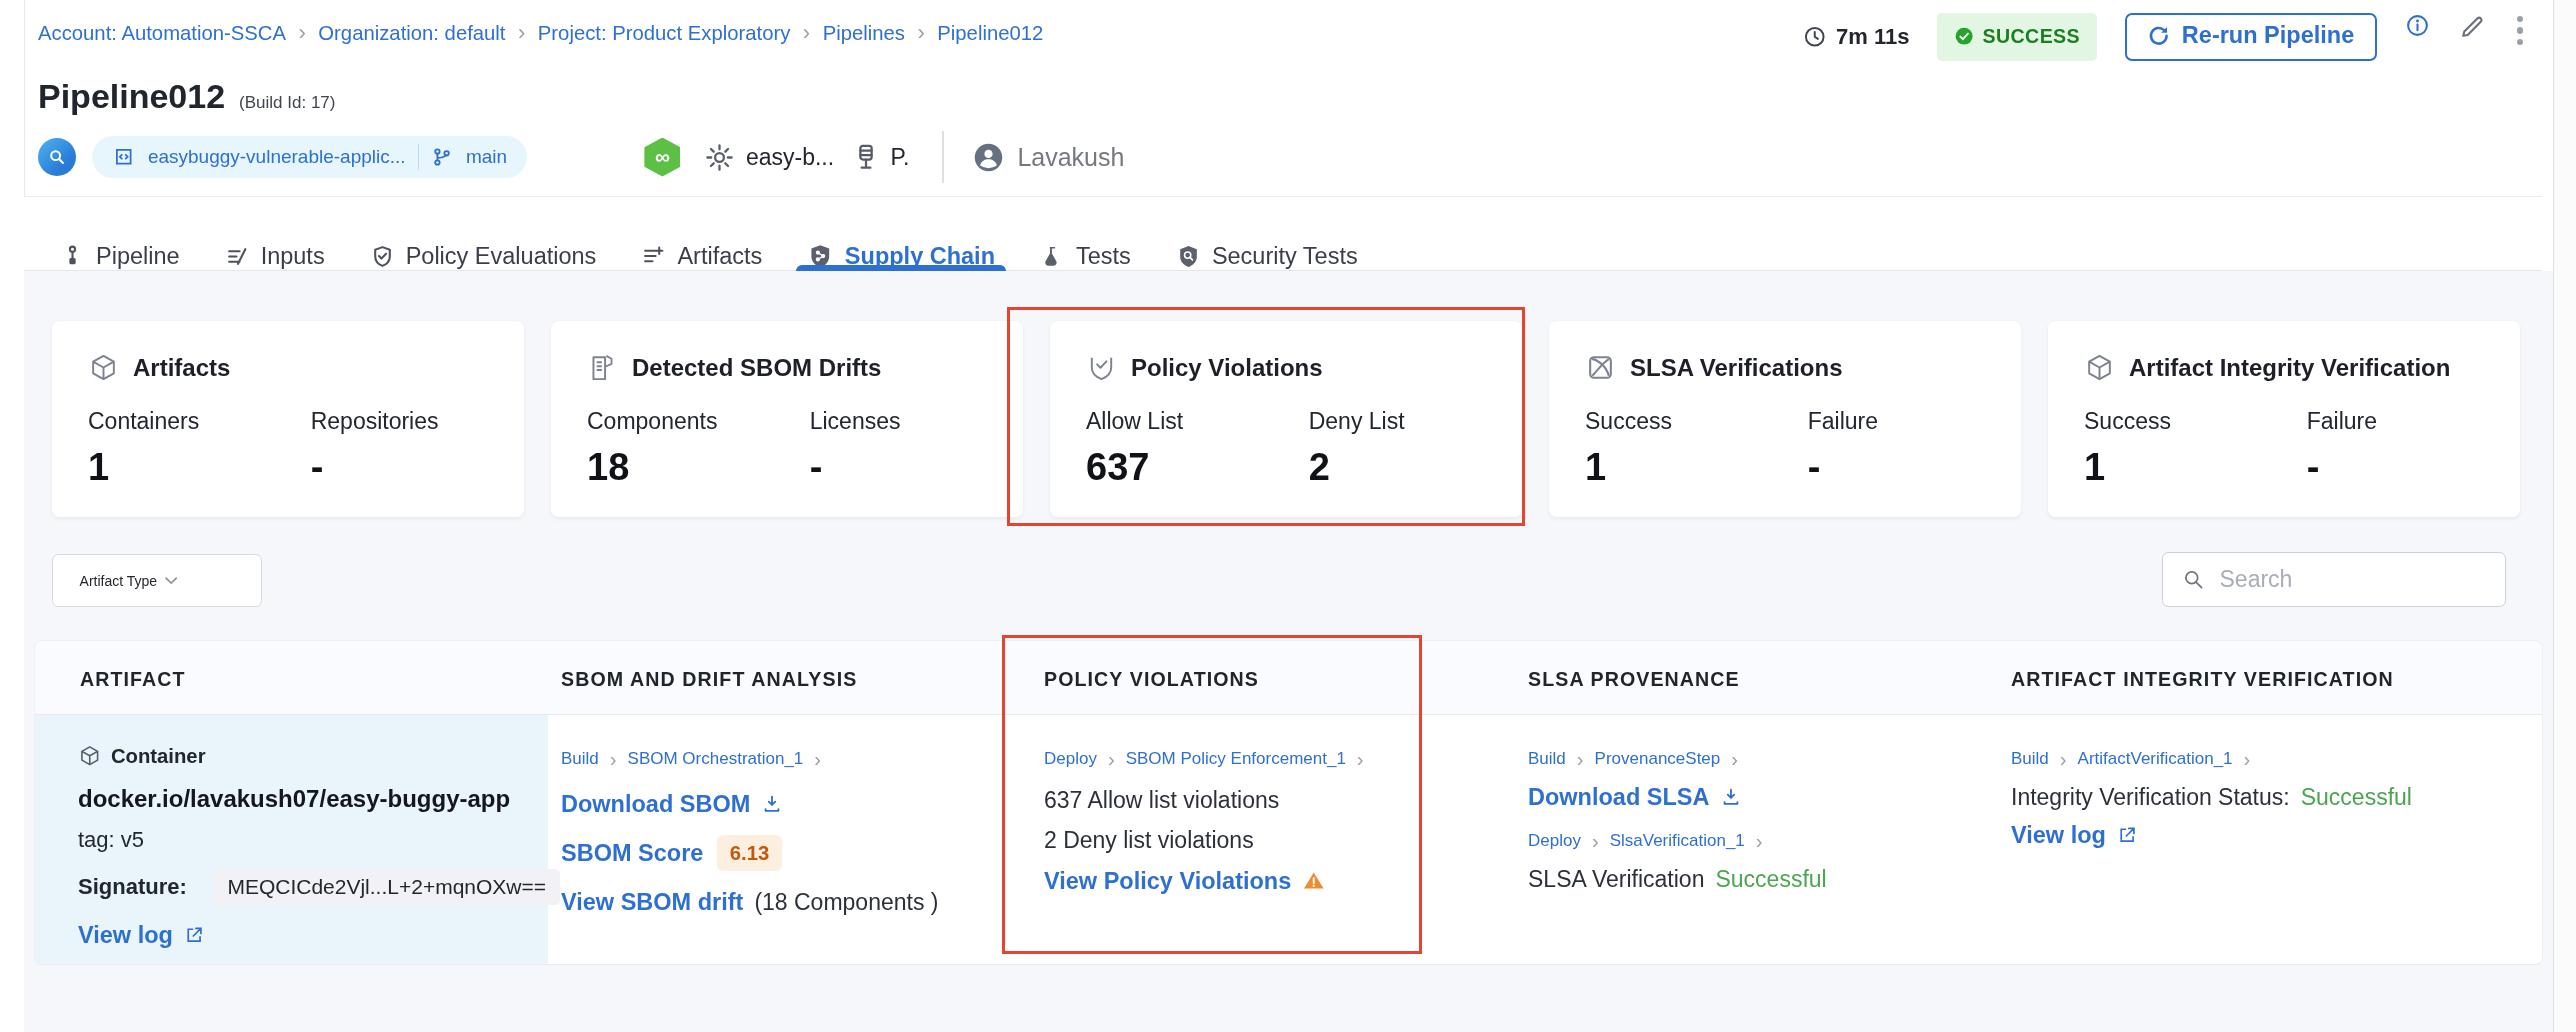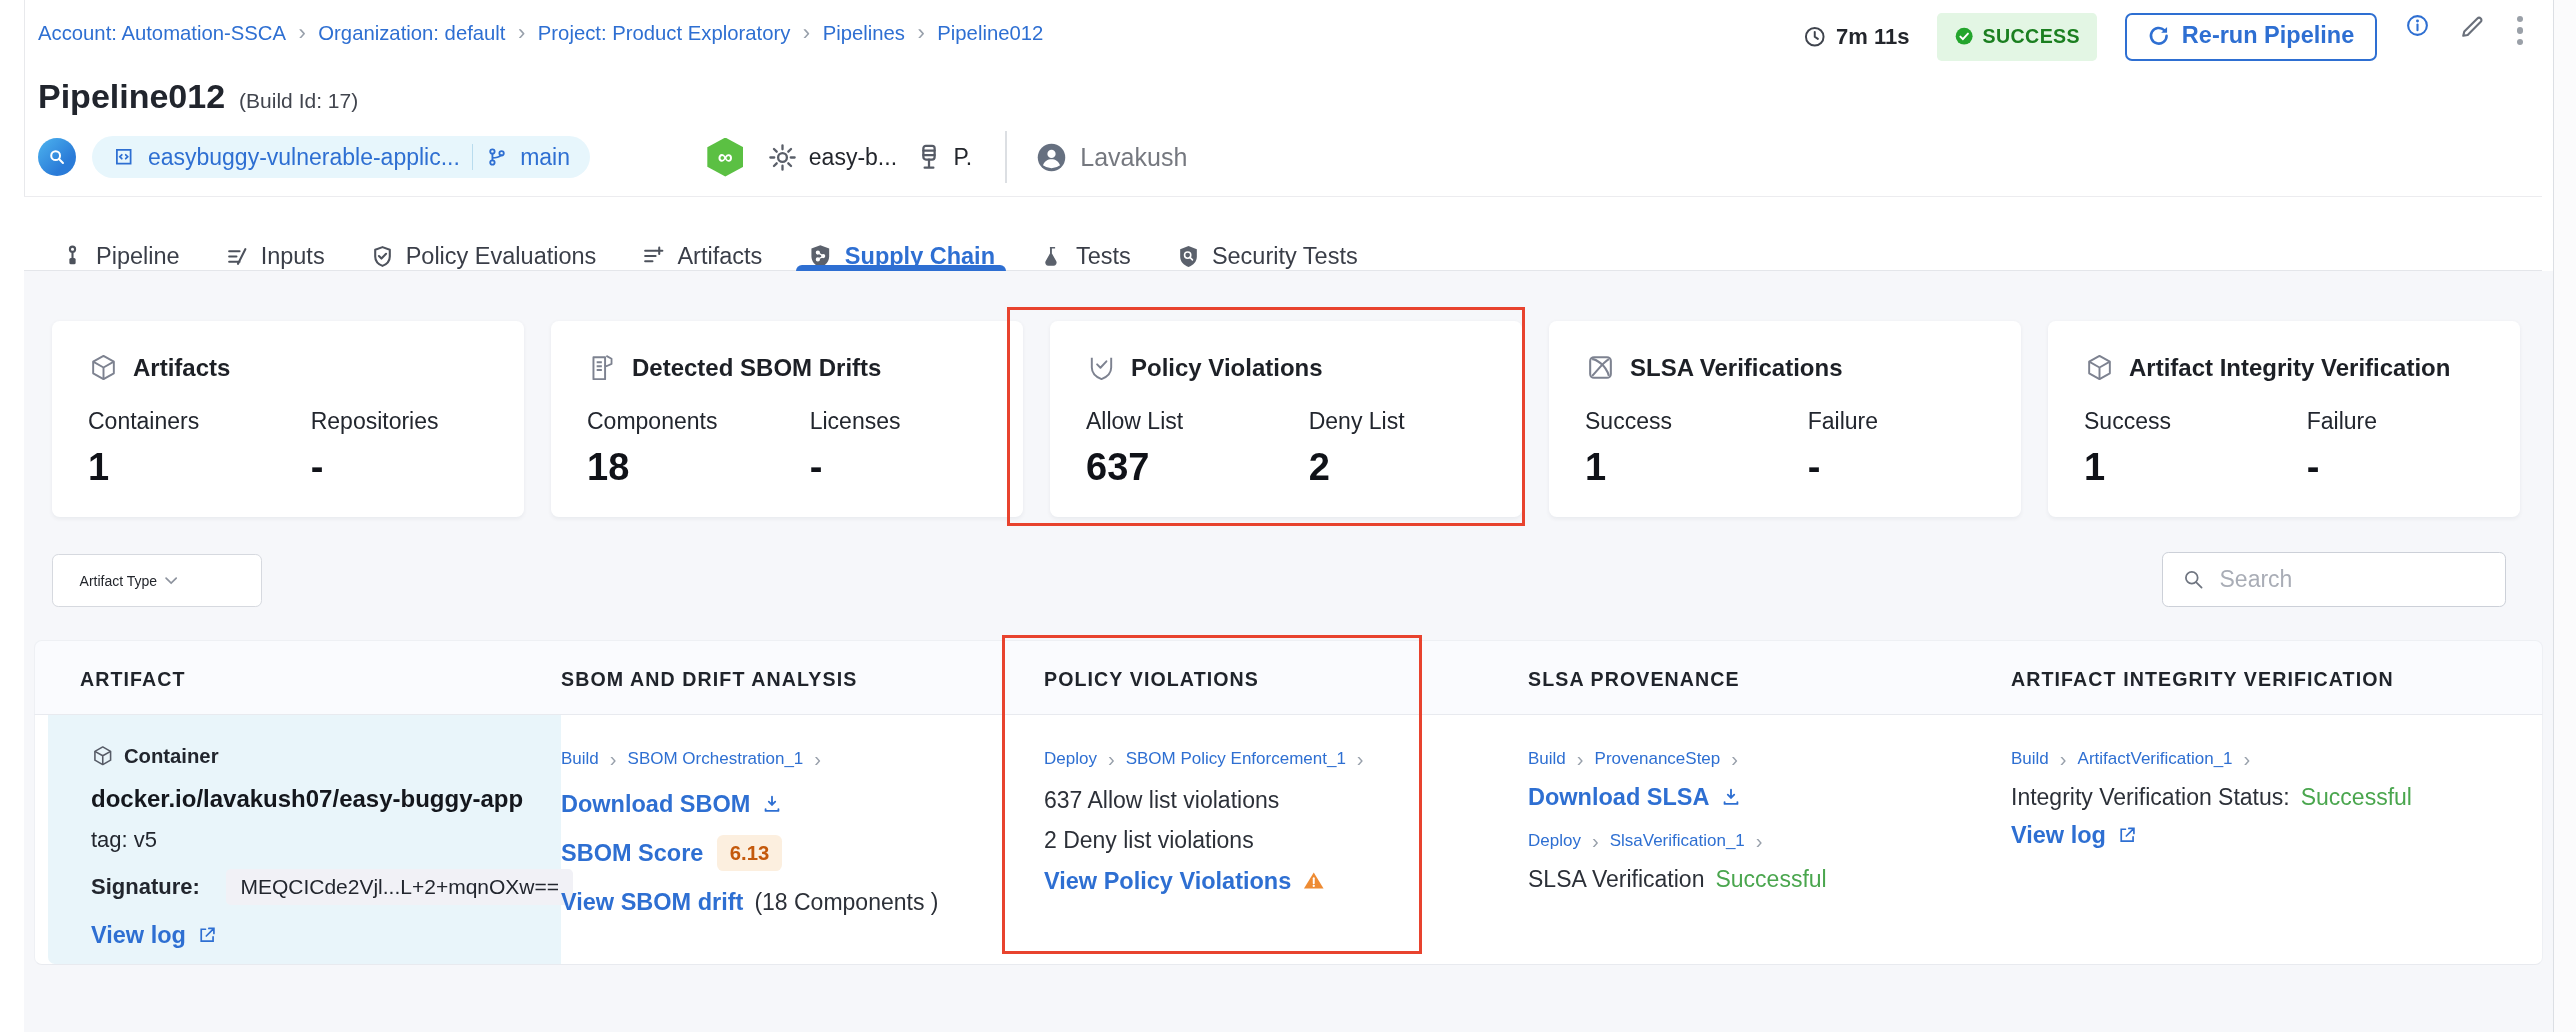--- a/index.html
+++ b/index.html
@@ -26,26 +26,26 @@
   .badge-success { display:flex; align-items:center; gap:7.8px; background:#e3f6e4; color:#1b7f20;
     font-size:19.6px; font-weight:700; letter-spacing:0.4px; padding:7.8px 17px; border-radius:4.7px; }
   .btn-rerun { display:flex; align-items:center; gap:11px; border:2.3px solid #2e6fd2; border-radius:7px;
     color:#2e6fd2; font-size:23.5px; font-weight:700; padding:7.8px 20.3px 9.4px; background:#fff; cursor:pointer; }
   .kebab { display:flex; flex-direction:column; gap:5.5px; padding:3.1px; }
   .kebab i { width:6.3px; height:6.3px; border-radius:50%; background:#9aa0a8; }
 
   
   .title-row { left:38px; top:77px; display:flex; align-items:baseline; gap:14px; }
   .page-title { font-size:34px; font-weight:700; color:#21252d; }
-  .build-id { font-size:21px; color:#41454e; }
+  .build-id { font-size:17px; color:#41454e; }
   .meta-row { left:38px; top:133px; height:48px; display:flex; align-items:center; }
   .build-circle { width:38px; height:38px; border-radius:50%;
     background:linear-gradient(135deg,#4db4ef 0%,#2a7bd8 70%); display:flex; align-items:center; justify-content:center; }
   .repo-pill { margin-left:15.6px; display:flex; align-items:center; gap:12.5px; background:#e7f6fc;
-    border-radius:25px; padding:7.8px 20.3px; color:#2e6fd2; font-size:23px; }
+    border-radius:25px; padding:7.8px 20.3px; color:#2e6fd2; font-size:19px; }
   .repo-pill .pill-div { width:0.8px; height:26.6px; background:#b9dcee; }
   .hex { width:36px; height:39px; margin-left:117px;
     clip-path:polygon(50% 0%,100% 25%,100% 75%,50% 100%,0% 75%,0% 25%);
     background:#5bc043; display:flex; align-items:center; justify-content:center;
     color:#fff; font-size:21px; font-weight:700; }
   .meta-text { font-size:23px; color:#23262c; }
   .meta-div { width:1.6px; height:52px; background:#dcdfe3; margin:0 28px 0 33px; }
   .user-name { font-size:25px; color:#75787f; margin-left:12.5px; }
 
   
@@ -90,21 +90,21 @@
 
   
   .tbl { left:34px; top:640px; width:2509px; }
   .tbl-head { position:relative; height:75px; background:#fafbfe; border:0.8px solid #eef0f4;
     border-bottom:1.6px solid #e8eaef; border-radius:7.8px 7.8px 0 0; }
   .tbl-head span { position:absolute; top:26.6px; font-size:19.6px; font-weight:700;
     letter-spacing:1.1px; color:#20242b; }
   .tbl-row { position:relative; height:250px; background:#fff; border:0.8px solid #eef0f4; border-top:none;
     border-bottom:1.6px solid #e8eaef; border-radius:0 0 7.8px 7.8px; }
   .cell { position:absolute; top:0; bottom:0; padding-top:30px; }
-  .cell.c1 { left:13px; width:513px; background:#e9f5fa; padding:26.6px 0 0 43px; border-radius:0 0 0 7px; }
+  .cell.c1 { left:0; width:513px; background:#e9f5fa; padding:26.6px 0 0 43px; border-radius:0 0 0 7px; }
   .cell.c2 { left:526px; width:469px; }
   .cell.c3 { left:1009px; width:469px; }
   .cell.c4 { left:1493px; width:469px; }
   .cell.c5 { left:1976px; width:516px; }
   .line { display:flex; align-items:center; margin-bottom:12.5px; line-height:28px; }
   .c2 .line { margin-bottom:17px; }
   .c4 .line, .c5 .line { margin-bottom:10.2px; }
   .gap-above { margin-top:15.6px; }
   .link { color:#2e6fd2; font-size:17px; cursor:pointer; }
   .link.bold { font-weight:700; font-size:23.5px; }

